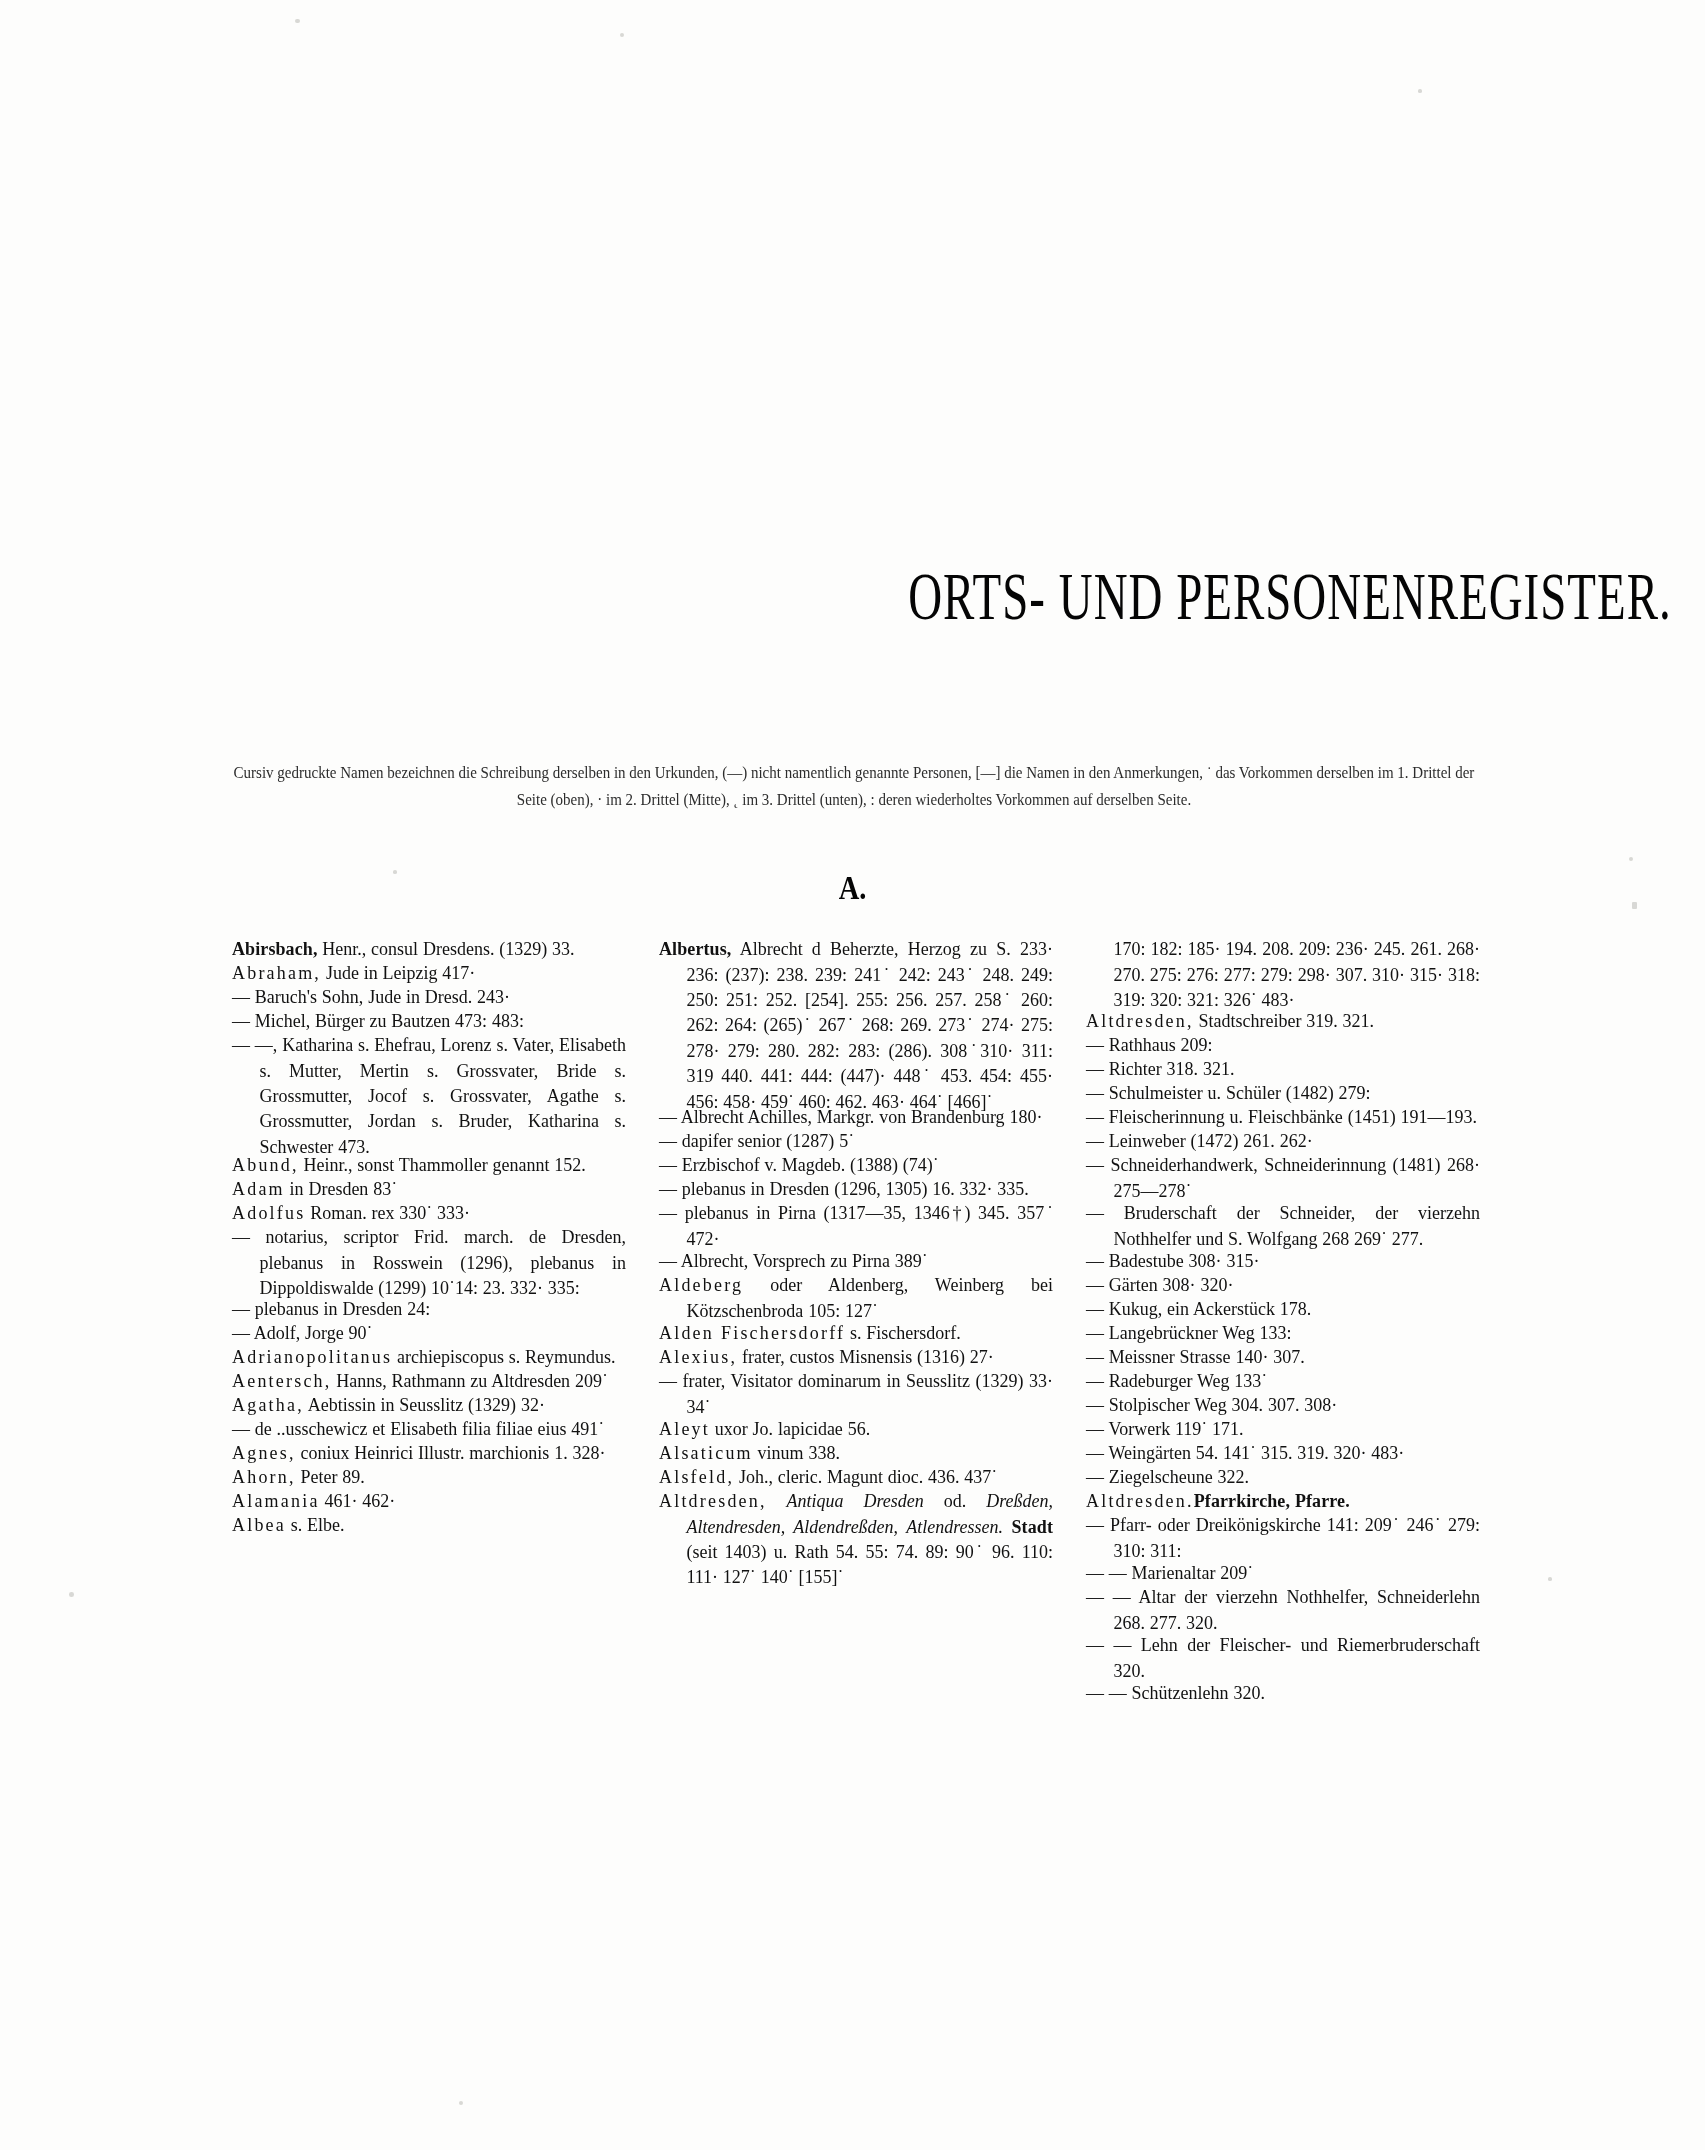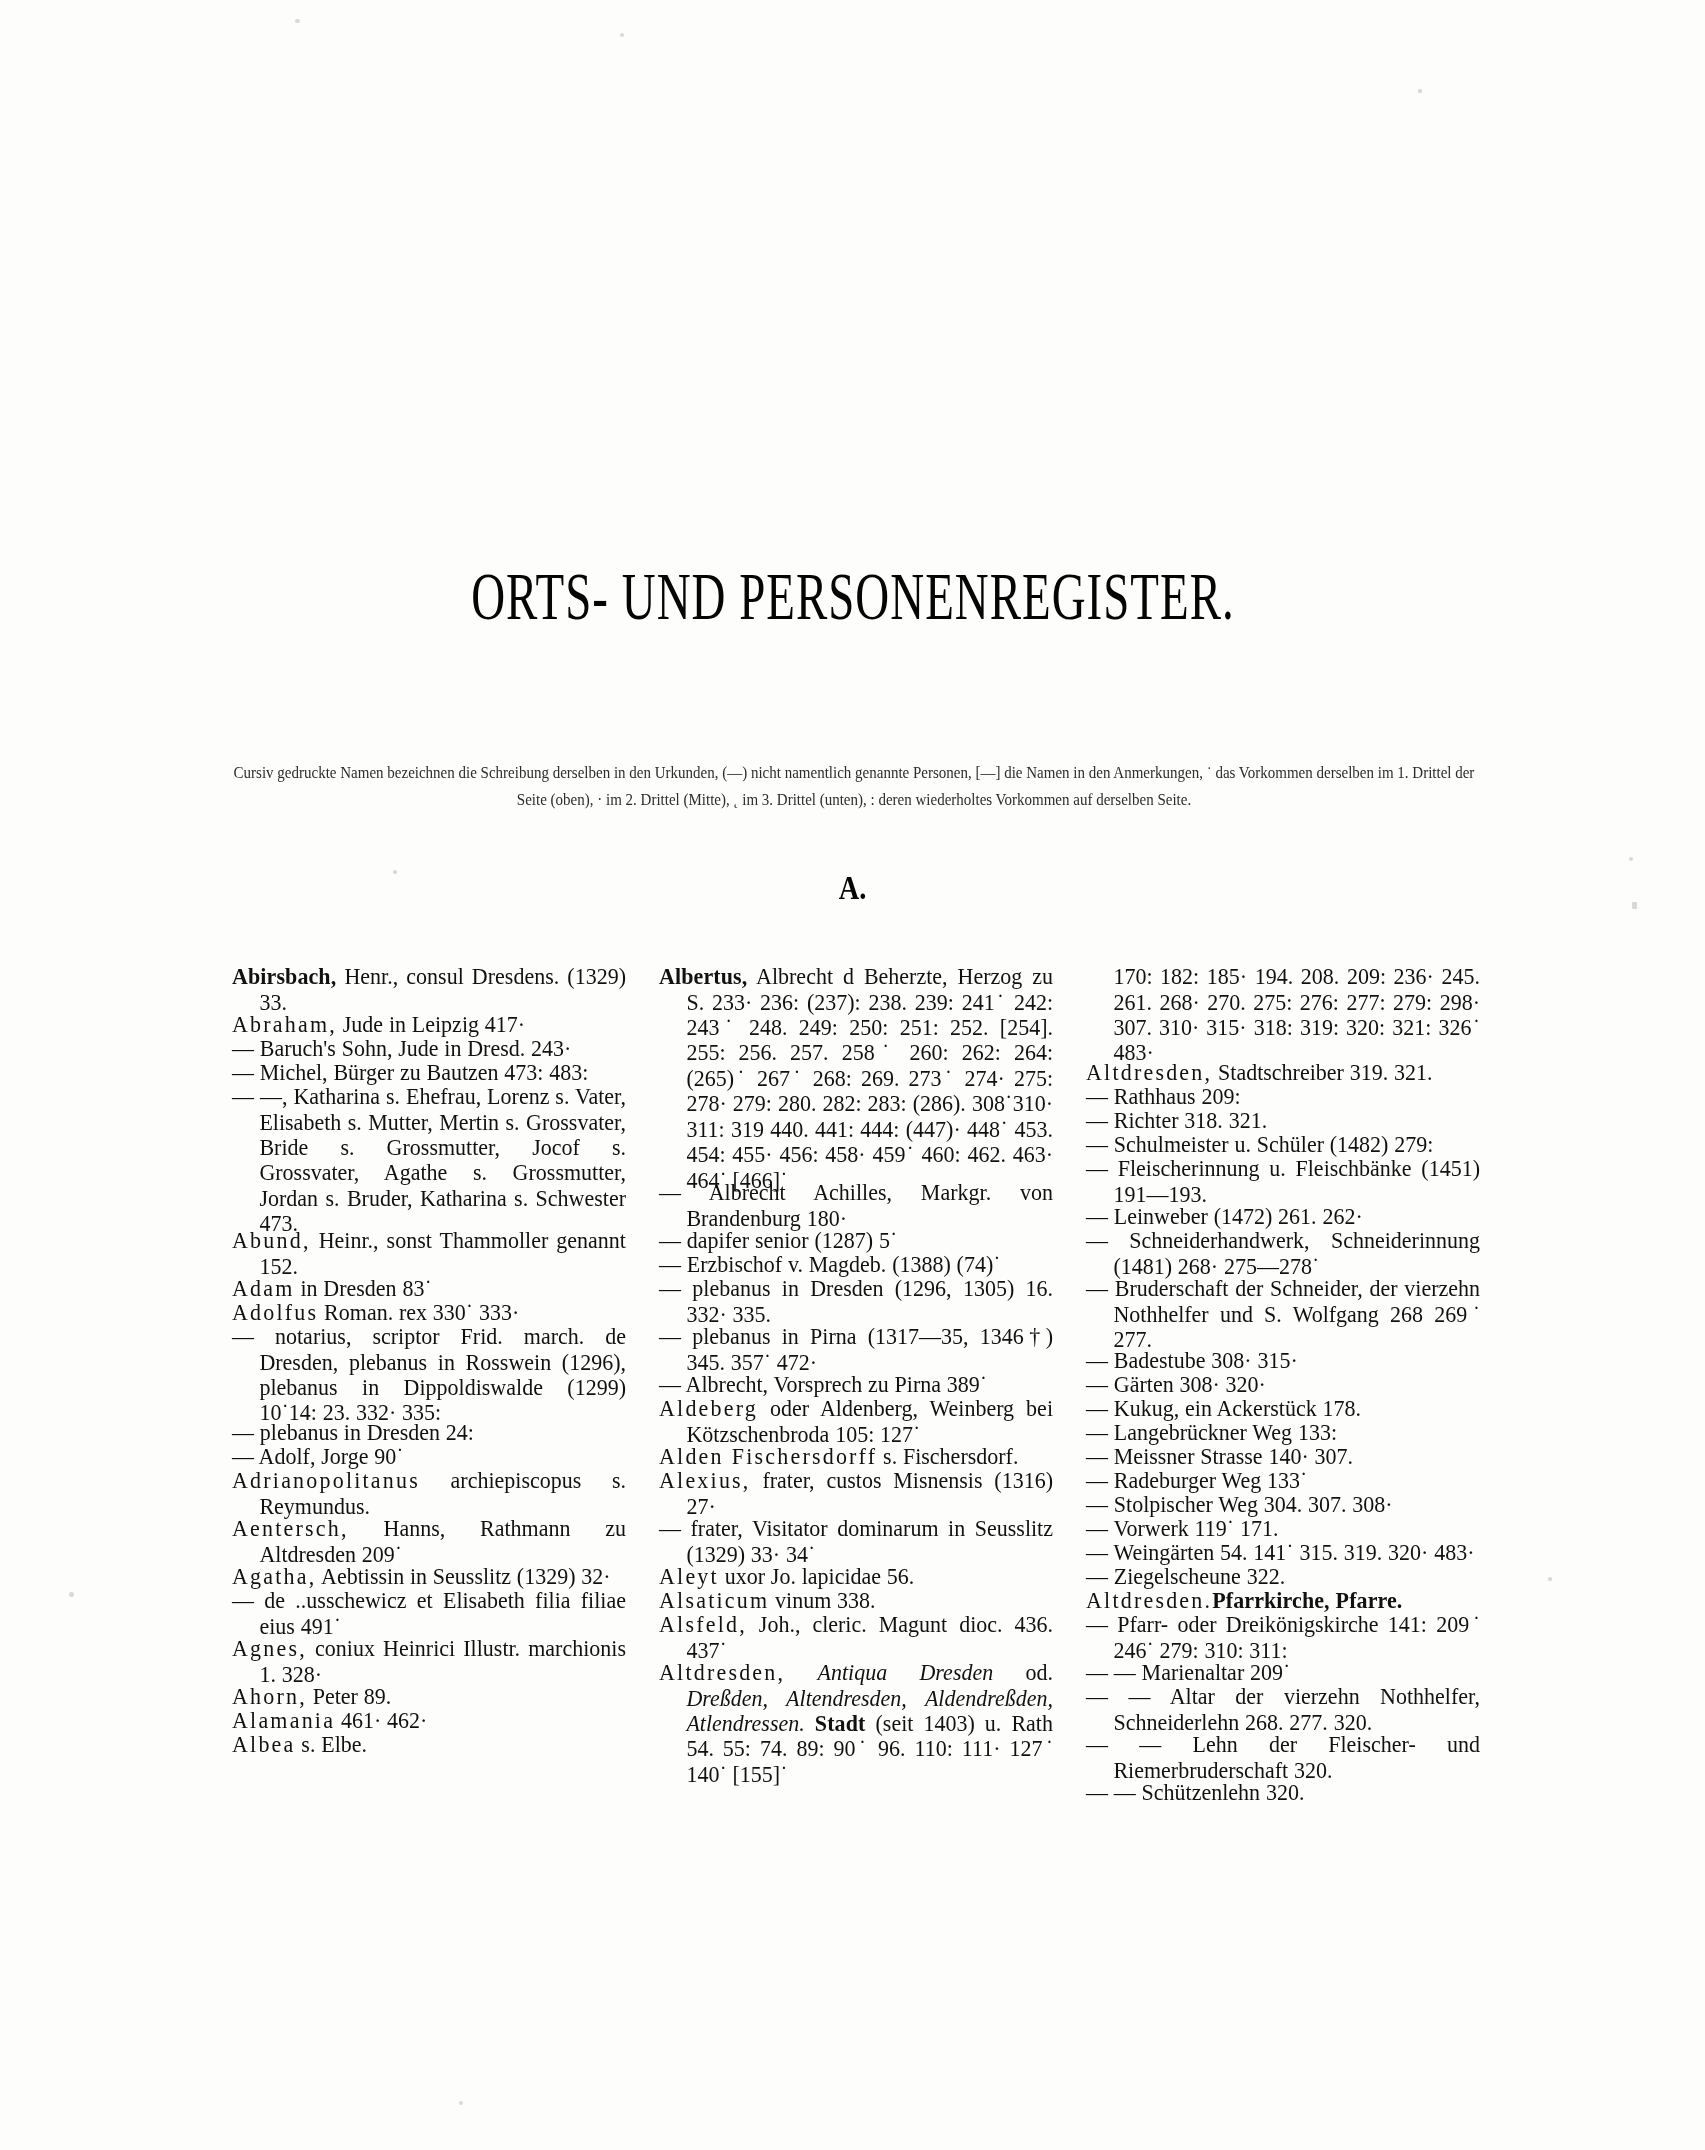--- a/index.html
+++ b/index.html
@@ -30,21 +30,21 @@
     border-radius: 50%;
     opacity: .55;
   }
 
   
   .title-block {
     position: absolute;
     left: 0;
     right: 0;
     top: 567px;
-    text-align: center;
+    text-align: right;
   }
   .doc-title {
     display: inline-block;
     font-family: "Liberation Serif", "DejaVu Serif", serif;
     font-size: 51px;
     letter-spacing: 1.1px;
     font-weight: 400;
     color: #050505;
     transform: scaleX(.92) scaleY(1.34);
     transform-origin: center center;
@@ -83,24 +83,23 @@
   .columns {
     position: absolute;
     top: 936px;
     left: 232px;
     width: 1250px;
     display: flex;
     gap: 33px;
   }
   .col {
     width: 394px;
-    font-size: 22px;
+    font-size: 18px;
     line-height: 24px;
     color: #111;
-    margin-top: 28px;
   }
 
   
   .entry {
     padding-left: 27.4px;
     text-indent: -27.4px;
     margin: 0;
     transform: scaleY(1.06);
     transform-origin: top left;
   }

